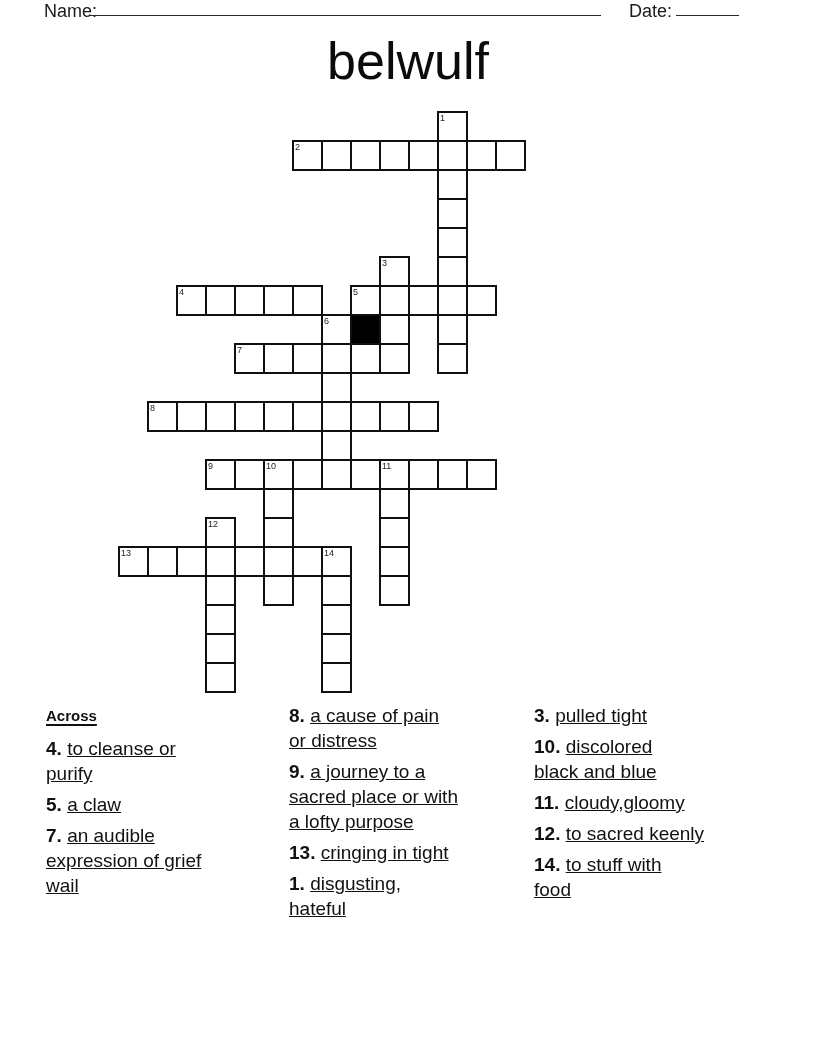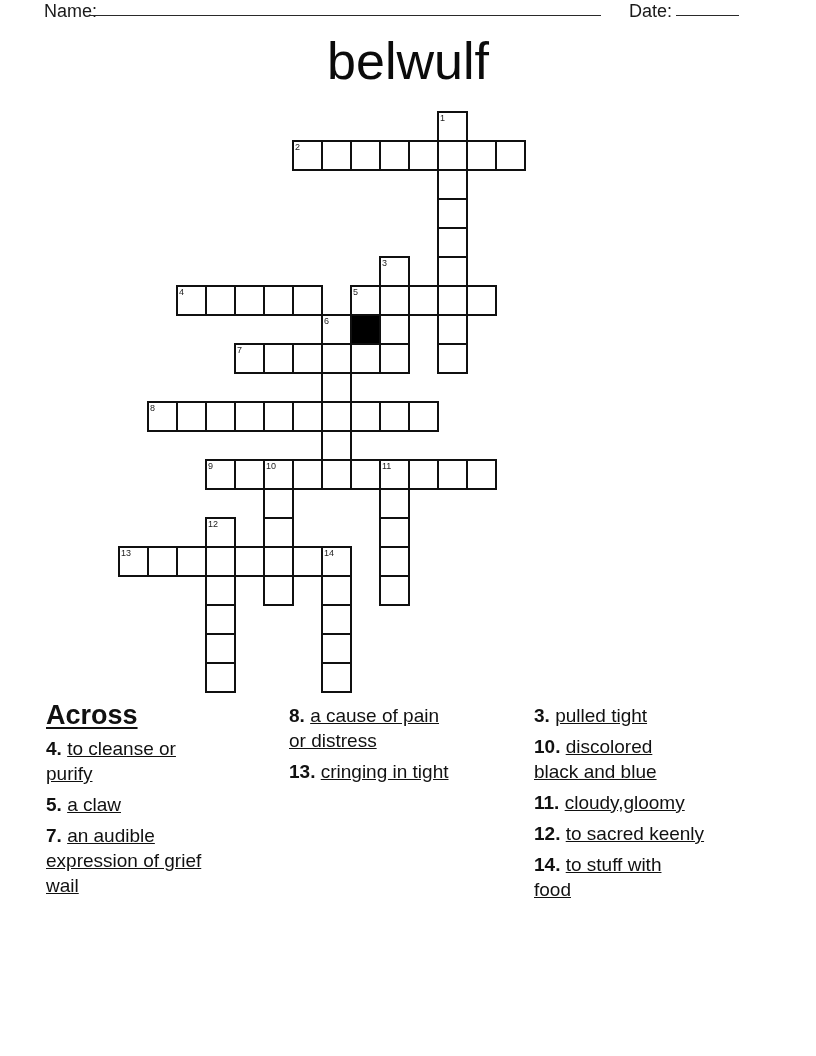--- a/index.html
+++ b/index.html
@@ -24,21 +24,21 @@
         border:2px solid #101010;background:#ffffff;}
   .cell.black{background:#000000;}
   .cell .cnum{position:absolute;left:1px;top:0;font-size:9px;line-height:10px;
         color:#222;}
 
   
   .clue-col{position:absolute;top:703px;width:244px;font-size:19px;line-height:25px;}
   #clue-col-left{left:46px;}
   #clue-col-middle{left:289px;}
   #clue-col-right{left:534px;}
-  .clue-heading{font-weight:bold;font-size:27px;margin-bottom:8px;
+  .clue-heading{font-weight:bold;font-size:15px;margin-bottom:8px;
         text-decoration:underline;text-decoration-thickness:2px;text-underline-offset:3px;}
   .clue{margin-bottom:6px;}
   .clue b{font-weight:bold;}
   .clue .t{white-space:pre-line;text-decoration:underline;}
 </style>
 </head>
 <body>
 
 <div id="page">
 
@@ -166,21 +166,26 @@
       <div class="clue"><b>4.</b> <span class="t">to cleanse or
 purify</span></div>
       <div class="clue"><b>5.</b> <span class="t">a claw</span></div>
       <div class="clue"><b>7.</b> <span class="t">an audible
 expression of grief
 wail</span></div>
     </div>
   <div id="clue-col-middle" class="clue-col">
       <div class="clue"><b>8.</b> <span class="t">a cause of pain
 or distress</span></div>
+      <div class="clue"><b>9.</b> <span class="t">a journey to a
+sacred place or with
+a lofty purpose</span></div>
       <div class="clue"><b>13.</b> <span class="t">cringing in tight</span></div>
+      <div class="clue"><b>1.</b> <span class="t">disgusting,
+hateful</span></div>
     </div>
   <div id="clue-col-right" class="clue-col">
       <div class="clue"><b>3.</b> <span class="t">pulled tight</span></div>
       <div class="clue"><b>10.</b> <span class="t">discolored
 black and blue</span></div>
       <div class="clue"><b>11.</b> <span class="t">cloudy,gloomy</span></div>
       <div class="clue"><b>12.</b> <span class="t">to sacred keenly</span></div>
       <div class="clue"><b>14.</b> <span class="t">to stuff with
 food</span></div>
     </div>

